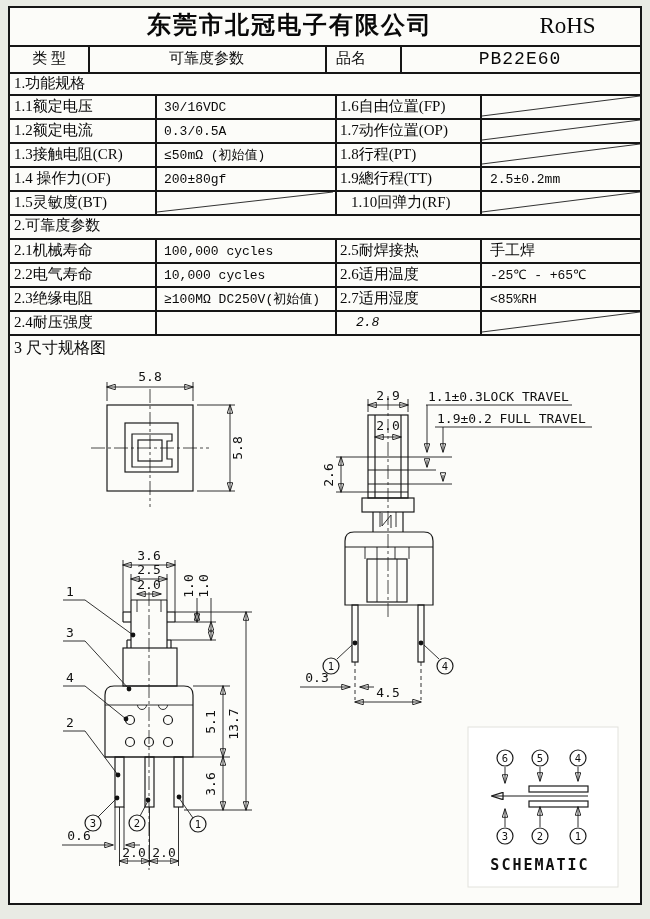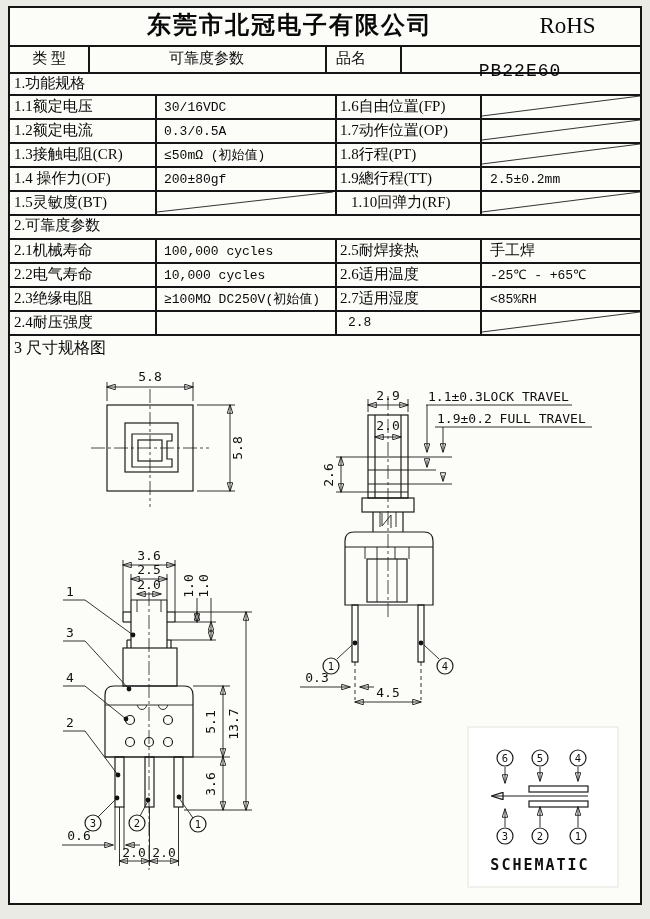--- a/index.html
+++ b/index.html
@@ -7,21 +7,21 @@
   .page{position:relative;width:650px;height:919px;overflow:hidden;}
   .frame{position:absolute;left:8px;top:6px;width:630px;height:895px;border:2px solid #161616;background:#fcfcf9;}
   .hl{position:absolute;left:10px;width:630px;height:0;border-top:2px solid #161616;}
   .vl{position:absolute;width:0;border-left:2px solid #161616;}
   .t{position:absolute;color:#090909;white-space:nowrap;line-height:1.2;}
   .c{text-align:center;}
   .cjk{font-size:15px;}
   .val{font-family:"Liberation Mono",monospace;font-size:13px;}
   .company{font-size:24px;font-weight:600;letter-spacing:2px;}
   .rohs{font-size:23px;font-family:"Liberation Serif",serif;}
-  .pname{font-size:18px;font-family:"Liberation Mono",monospace;letter-spacing:1px;margin-top:12px;}
+  .pname{font-size:18px;font-family:"Liberation Mono",monospace;letter-spacing:1px;}
   svg{position:absolute;left:0;top:0;pointer-events:none;}
   svg line,svg rect,svg path,svg circle{stroke:#1c1c1c;fill:none;stroke-width:1.2;}
   svg .thin{stroke-width:0.9;}
   svg .cl{stroke-width:0.8;stroke-dasharray:14 3 3 3;}
   svg .dash{stroke-dasharray:4 3;stroke-width:0.9;}
   svg .dot{fill:#111;stroke:none;}
   svg .panel{fill:#ffffff;stroke:#e2e2dd;stroke-width:1;}
   svg text{font-family:"DejaVu Sans Mono",monospace;font-size:13px;fill:#111;stroke:none;}
   svg text.small{font-size:10.5px;}
   svg text.mid{text-anchor:middle;}
@@ -92,21 +92,21 @@
   <div class="t cjk" style="left:490px;top:241px;">手工焊</div>
   <div class="t cjk" style="left:14px;top:265px;">2.2电气寿命</div>
   <div class="t val" style="left:164px;top:268px;">10,000 cycles</div>
   <div class="t cjk" style="left:340px;top:265px;">2.6适用温度</div>
   <div class="t val" style="left:490px;top:268px;">-25℃ - +65℃</div>
   <div class="t cjk" style="left:14px;top:289px;">2.3绝缘电阻</div>
   <div class="t val" style="left:164px;top:292px;">≥100MΩ DC250V(初始值)</div>
   <div class="t cjk" style="left:340px;top:289px;">2.7适用湿度</div>
   <div class="t val" style="left:490px;top:292px;">&lt;85%RH</div>
   <div class="t cjk" style="left:14px;top:313px;">2.4耐压强度</div>
-  <div class="t val" style="left:348px;top:315px;">2.8</div>
+  <div class="t val" style="left:356px;top:315px;font-style:italic;">2.8</div>
 
   <div class="t cjk" style="left:14px;top:338px;font-size:16px;">3 尺寸规格图</div>
 
   <svg width="650" height="919" viewBox="0 0 650 919">
     <defs>
       <marker id="ar" viewBox="0 0 12 8" refX="11" refY="4" markerWidth="11" markerHeight="7" orient="auto-start-reverse">
         <path d="M0.5,0.5 L11.5,4 L0.5,7.5 Z" fill="#1a1a1a" stroke="none"></path>
       </marker>
     </defs>
 

